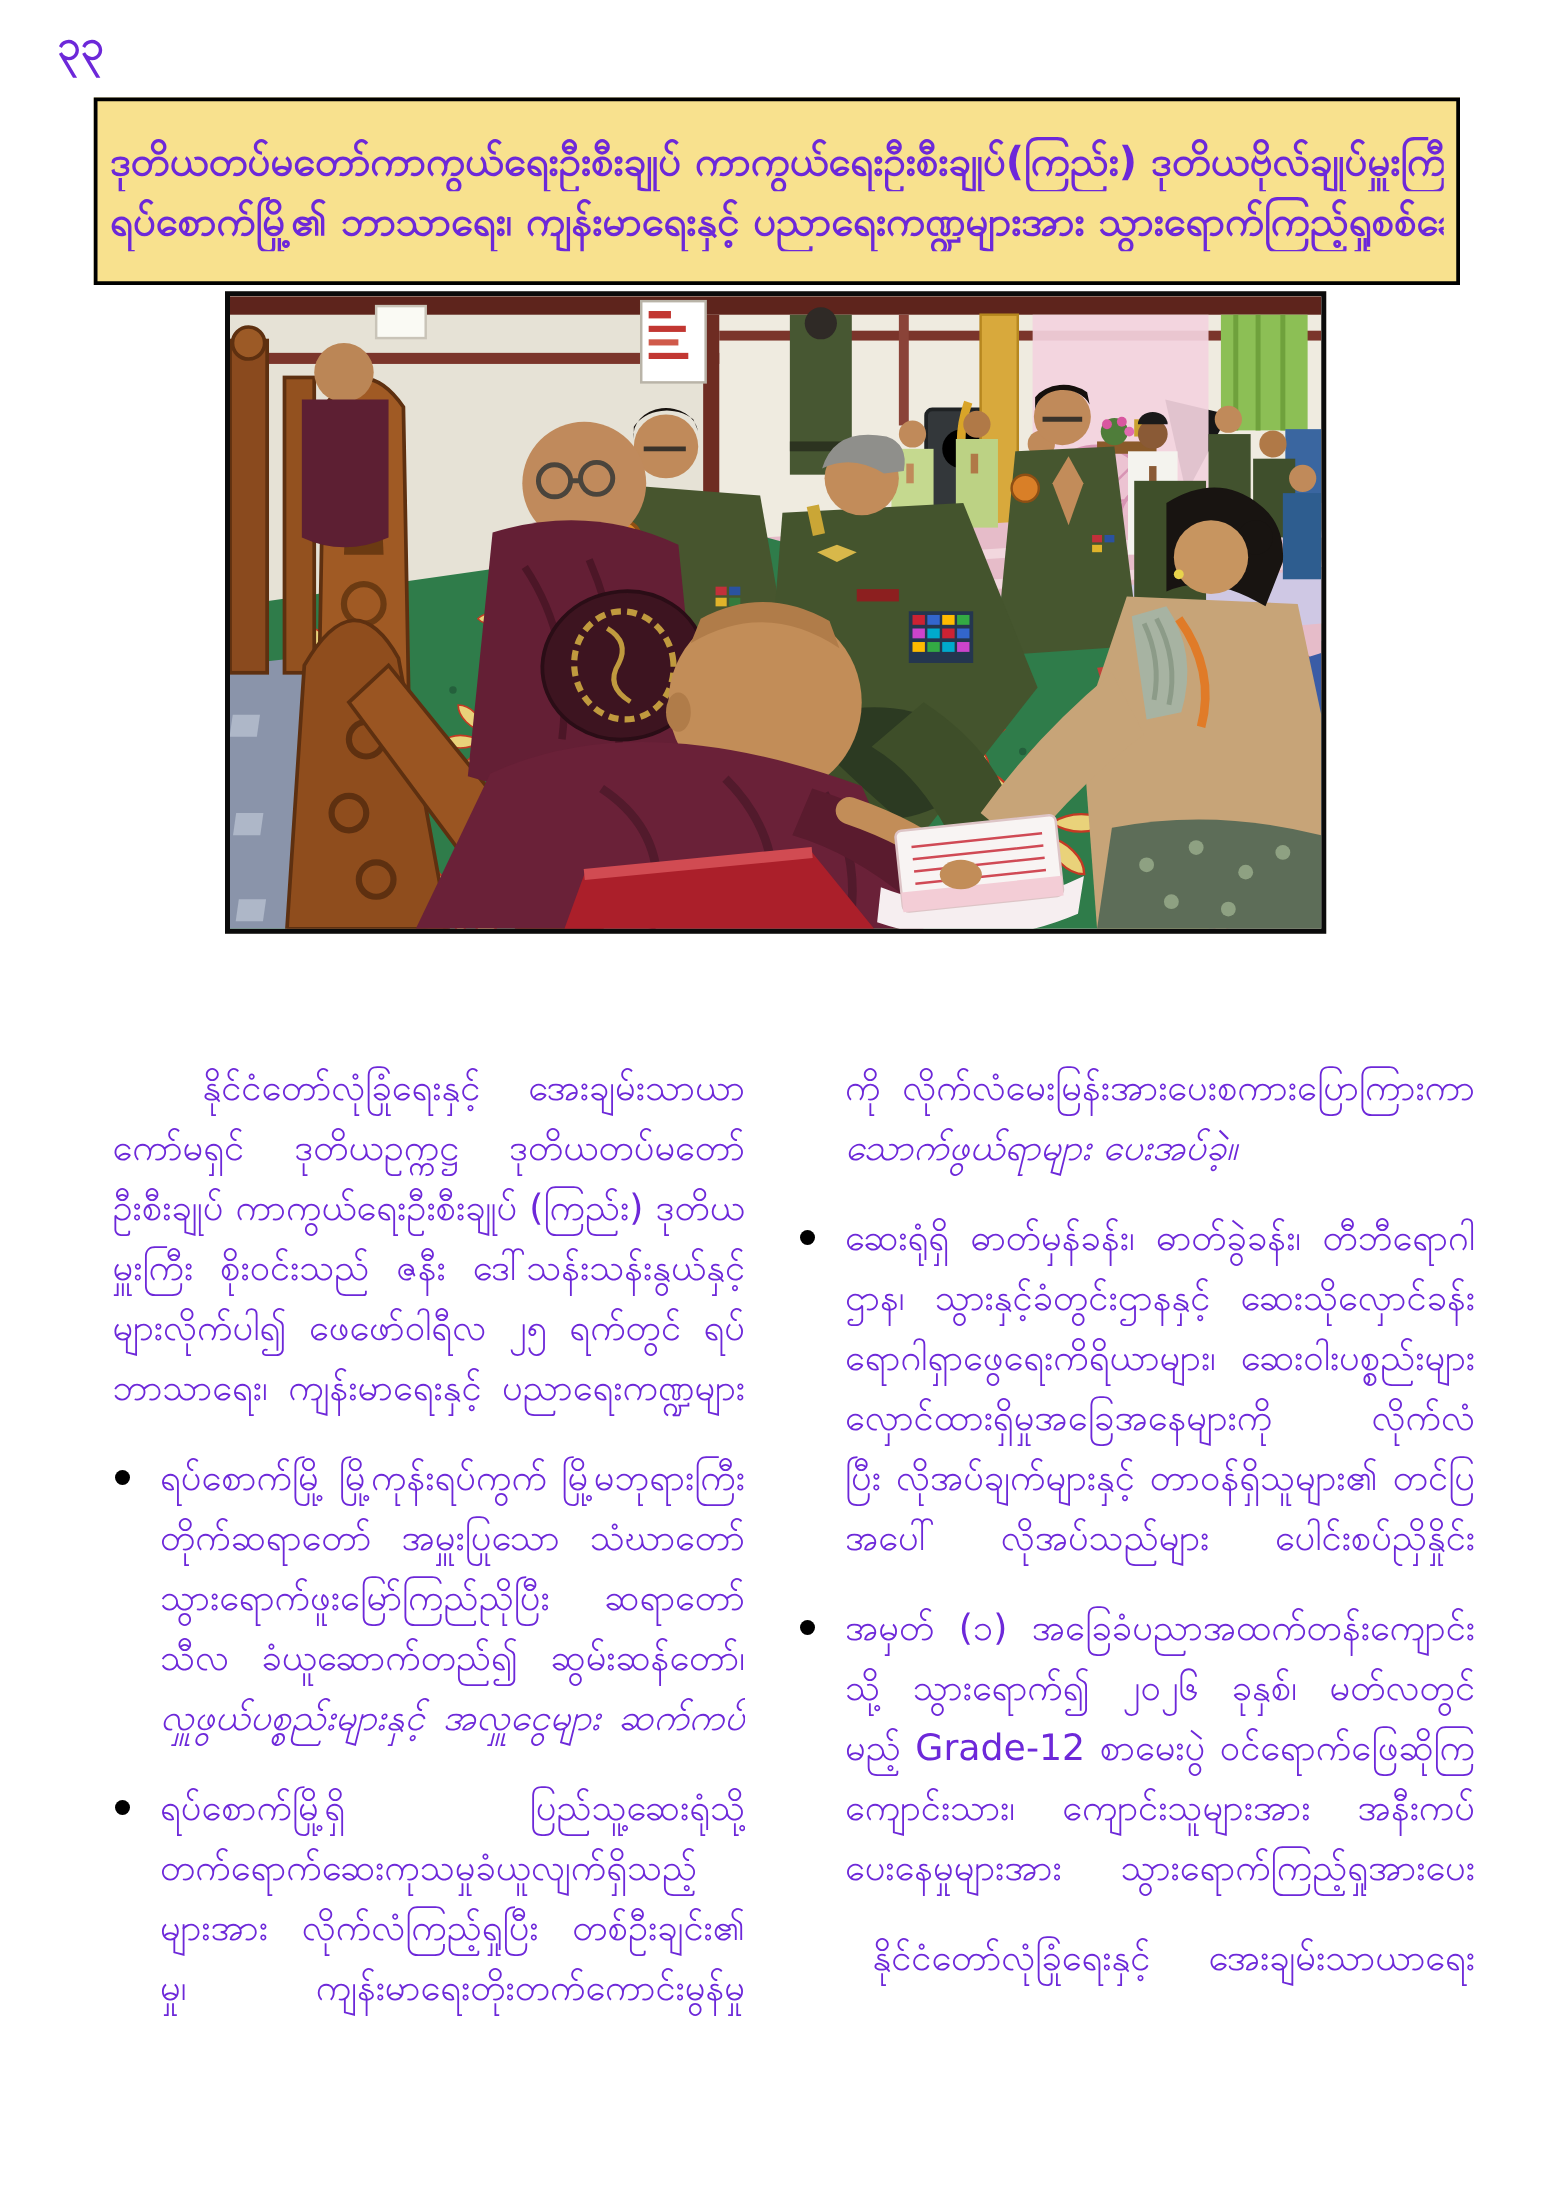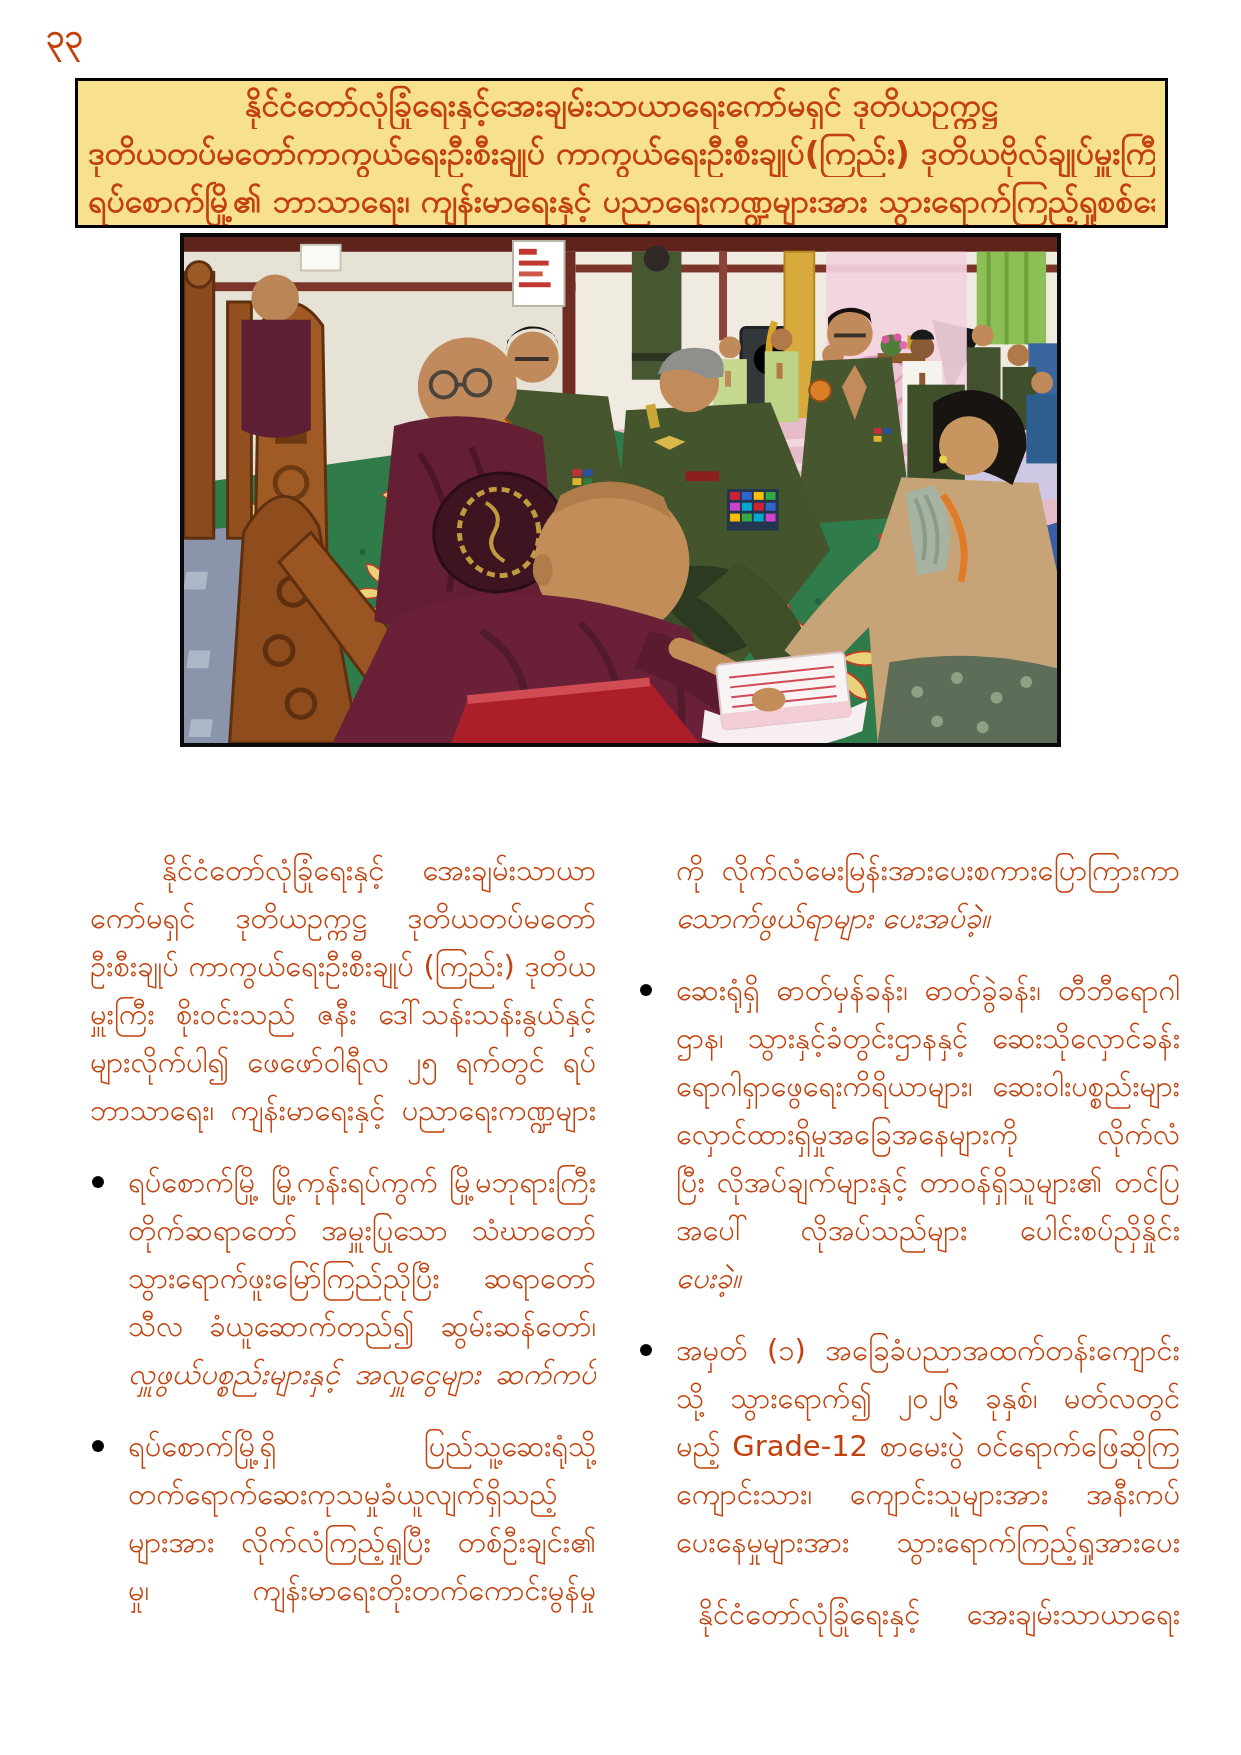--- a/index.html
+++ b/index.html
@@ -1,17 +1,17 @@
 <!DOCTYPE html>
 <html><head>
 <meta charset="utf-8">
 <style>
   html,body{margin:0;padding:0;background:#ffffff;}
   .page{position:relative;width:1241px;height:1755px;background:#ffffff;
-        font-family:"DejaVu Sans",sans-serif;color:#c2410c;overflow:hidden;}
+        font-family:"DejaVu Sans",sans-serif;color:#6d28d9;overflow:hidden;}
   .page-number{position:absolute;left:46px;top:14px;font-size:33px;font-weight:700;}
   .headline{position:absolute;left:75px;top:78px;width:1093px;height:150px;
             background:#f8e18e;border:3px solid #000;box-sizing:border-box;
             display:flex;flex-direction:column;justify-content:center;align-items:center;
             padding:0 10px;}
   .headline-line{font-size:32px;font-weight:700;line-height:48px;white-space:nowrap;
                  overflow:hidden;max-width:100%;}
   .photo-frame{position:absolute;left:180px;top:233px;width:881px;height:514px;
                border:4px solid #0b0b0b;box-sizing:border-box;background:#e9e4d8;}
   .photo-frame svg{display:block;width:100%;height:100%;}
@@ -30,21 +30,20 @@
   .cont{padding-left:38px;}
 </style>
 </head>
 <body>
 
 <div class="page">
 
   <div class="page-number">၃၃</div>
 
   <div class="headline">
-    <div class="headline-line">နိုင်ငံတော်လုံခြုံရေးနှင့်အေးချမ်းသာယာရေးကော်မရှင် ဒုတိယဥက္ကဋ္ဌ</div>
     <div class="headline-line">ဒုတိယတပ်မတော်ကာကွယ်ရေးဦးစီးချုပ် ကာကွယ်ရေးဦးစီးချုပ်(ကြည်း) ဒုတိယဗိုလ်ချုပ်မှူးကြီး စိုးဝင်း</div>
     <div class="headline-line">ရပ်စောက်မြို့၏ ဘာသာရေး၊ ကျန်းမာရေးနှင့် ပညာရေးကဏ္ဍများအား သွားရောက်ကြည့်ရှုစစ်ဆေး</div>
   </div>
 
   <div class="photo-frame">
     <svg viewBox="0 0 881 514" preserveAspectRatio="none">
       <defs>
         <g id="med">
           <g stroke="#c43a24" stroke-width="2" fill="#e9d27a">
             <path d="M0,-16 C10,-32 10,-52 0,-62 C-10,-52 -10,-32 0,-16"></path>
@@ -374,21 +373,20 @@
       <div class="line end">သောက်ဖွယ်ရာများ ပေးအပ်ခဲ့။</div>
     </div>
     <div class="block bullet">
       <span class="dot"></span>
       <div class="line">ဆေးရုံရှိ ဓာတ်မှန်ခန်း၊ ဓာတ်ခွဲခန်း၊ တီဘီရောဂါရှာဖွေရေး</div>
       <div class="line">ဌာန၊ သွားနှင့်ခံတွင်းဌာနနှင့် ဆေးသိုလှောင်ခန်းများရှိ</div>
       <div class="line">ရောဂါရှာဖွေရေးကိရိယာများ၊ ဆေးဝါးပစ္စည်းများ သို</div>
       <div class="line">လှောင်ထားရှိမှုအခြေအနေများကို လိုက်လံကြည့်ရှုစစ်ဆေး</div>
       <div class="line">ပြီး လိုအပ်ချက်များနှင့် တာဝန်ရှိသူများ၏ တင်ပြချက်များ</div>
       <div class="line">အပေါ် လိုအပ်သည်များ ပေါင်းစပ်ညှိနှိုင်းဆောင်ရွက်</div>
-      <div class="line end">ပေးခဲ့။</div>
     </div>
     <div class="block bullet">
       <span class="dot"></span>
       <div class="line">အမှတ် (၁) အခြေခံပညာအထက်တန်းကျောင်း (ဗထူး)</div>
       <div class="line">သို့ သွားရောက်၍ ၂၀၂၆ ခုနှစ်၊ မတ်လတွင်ကျင်းပတော့</div>
       <div class="line">မည့် Grade-12 စာမေးပွဲ ဝင်ရောက်ဖြေဆိုကြမည့်</div>
       <div class="line">ကျောင်းသား၊ ကျောင်းသူများအား အနီးကပ်သင်ကြား</div>
       <div class="line">ပေးနေမှုများအား သွားရောက်ကြည့်ရှုအားပေးစကား</div>
     </div>
     <div class="block para">

